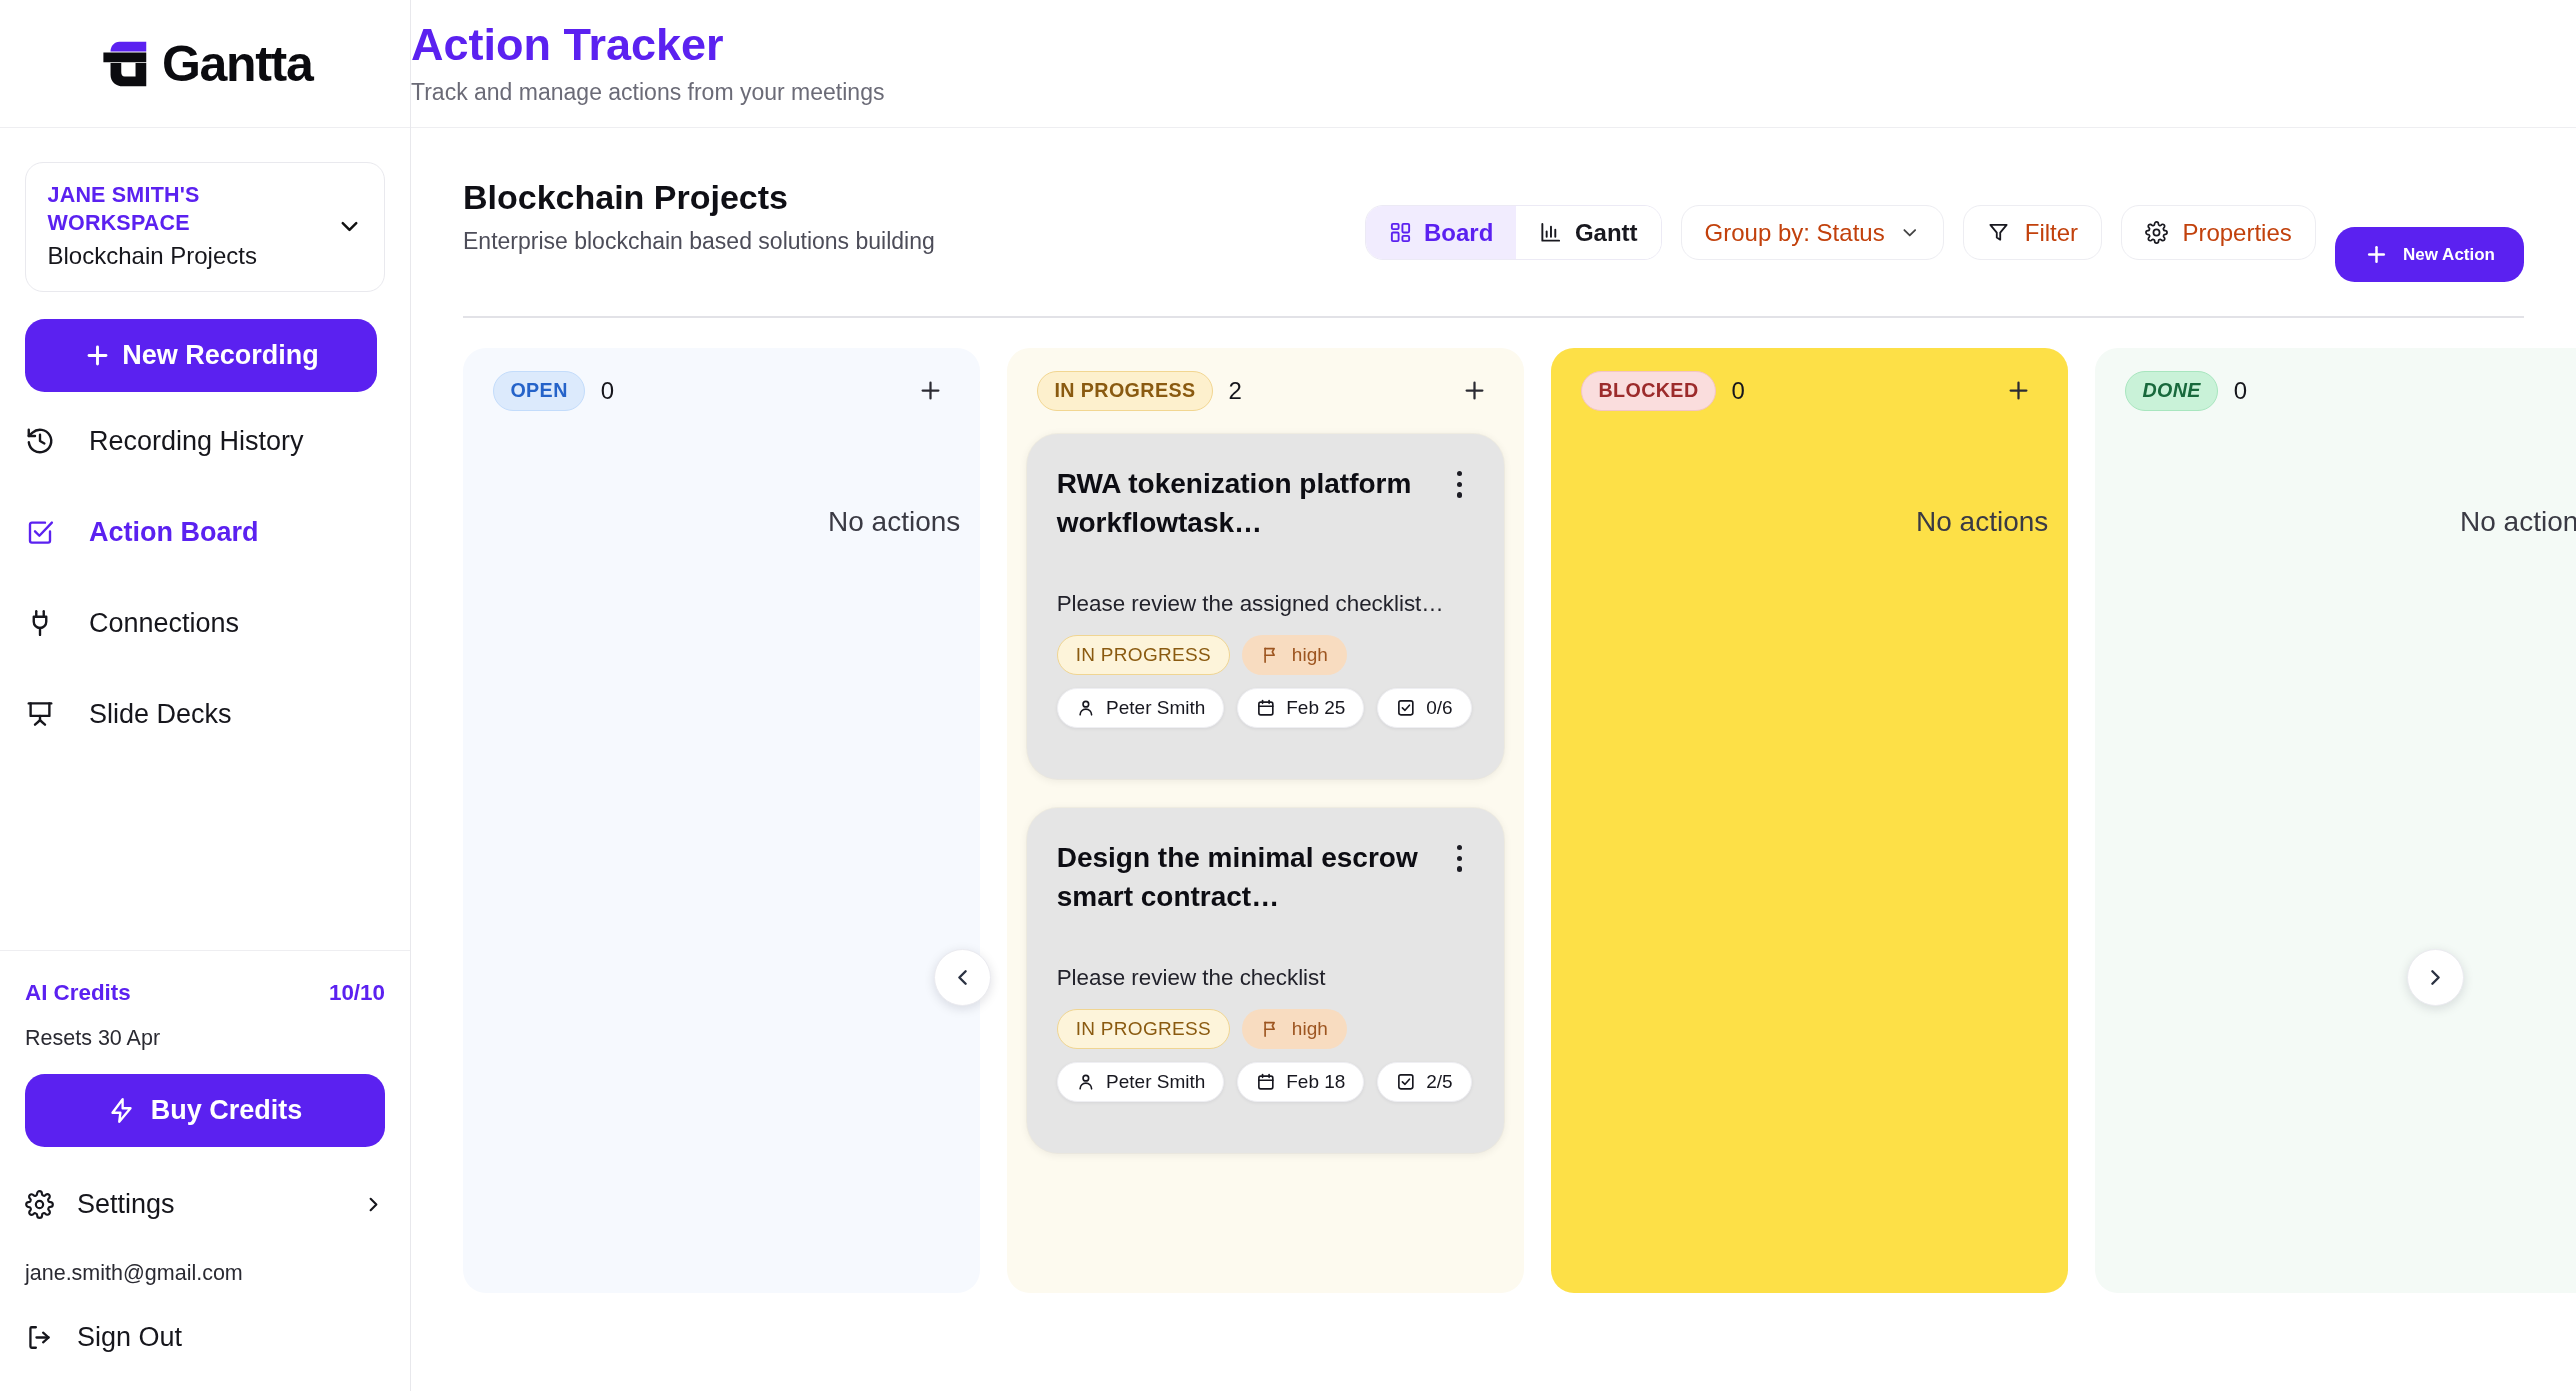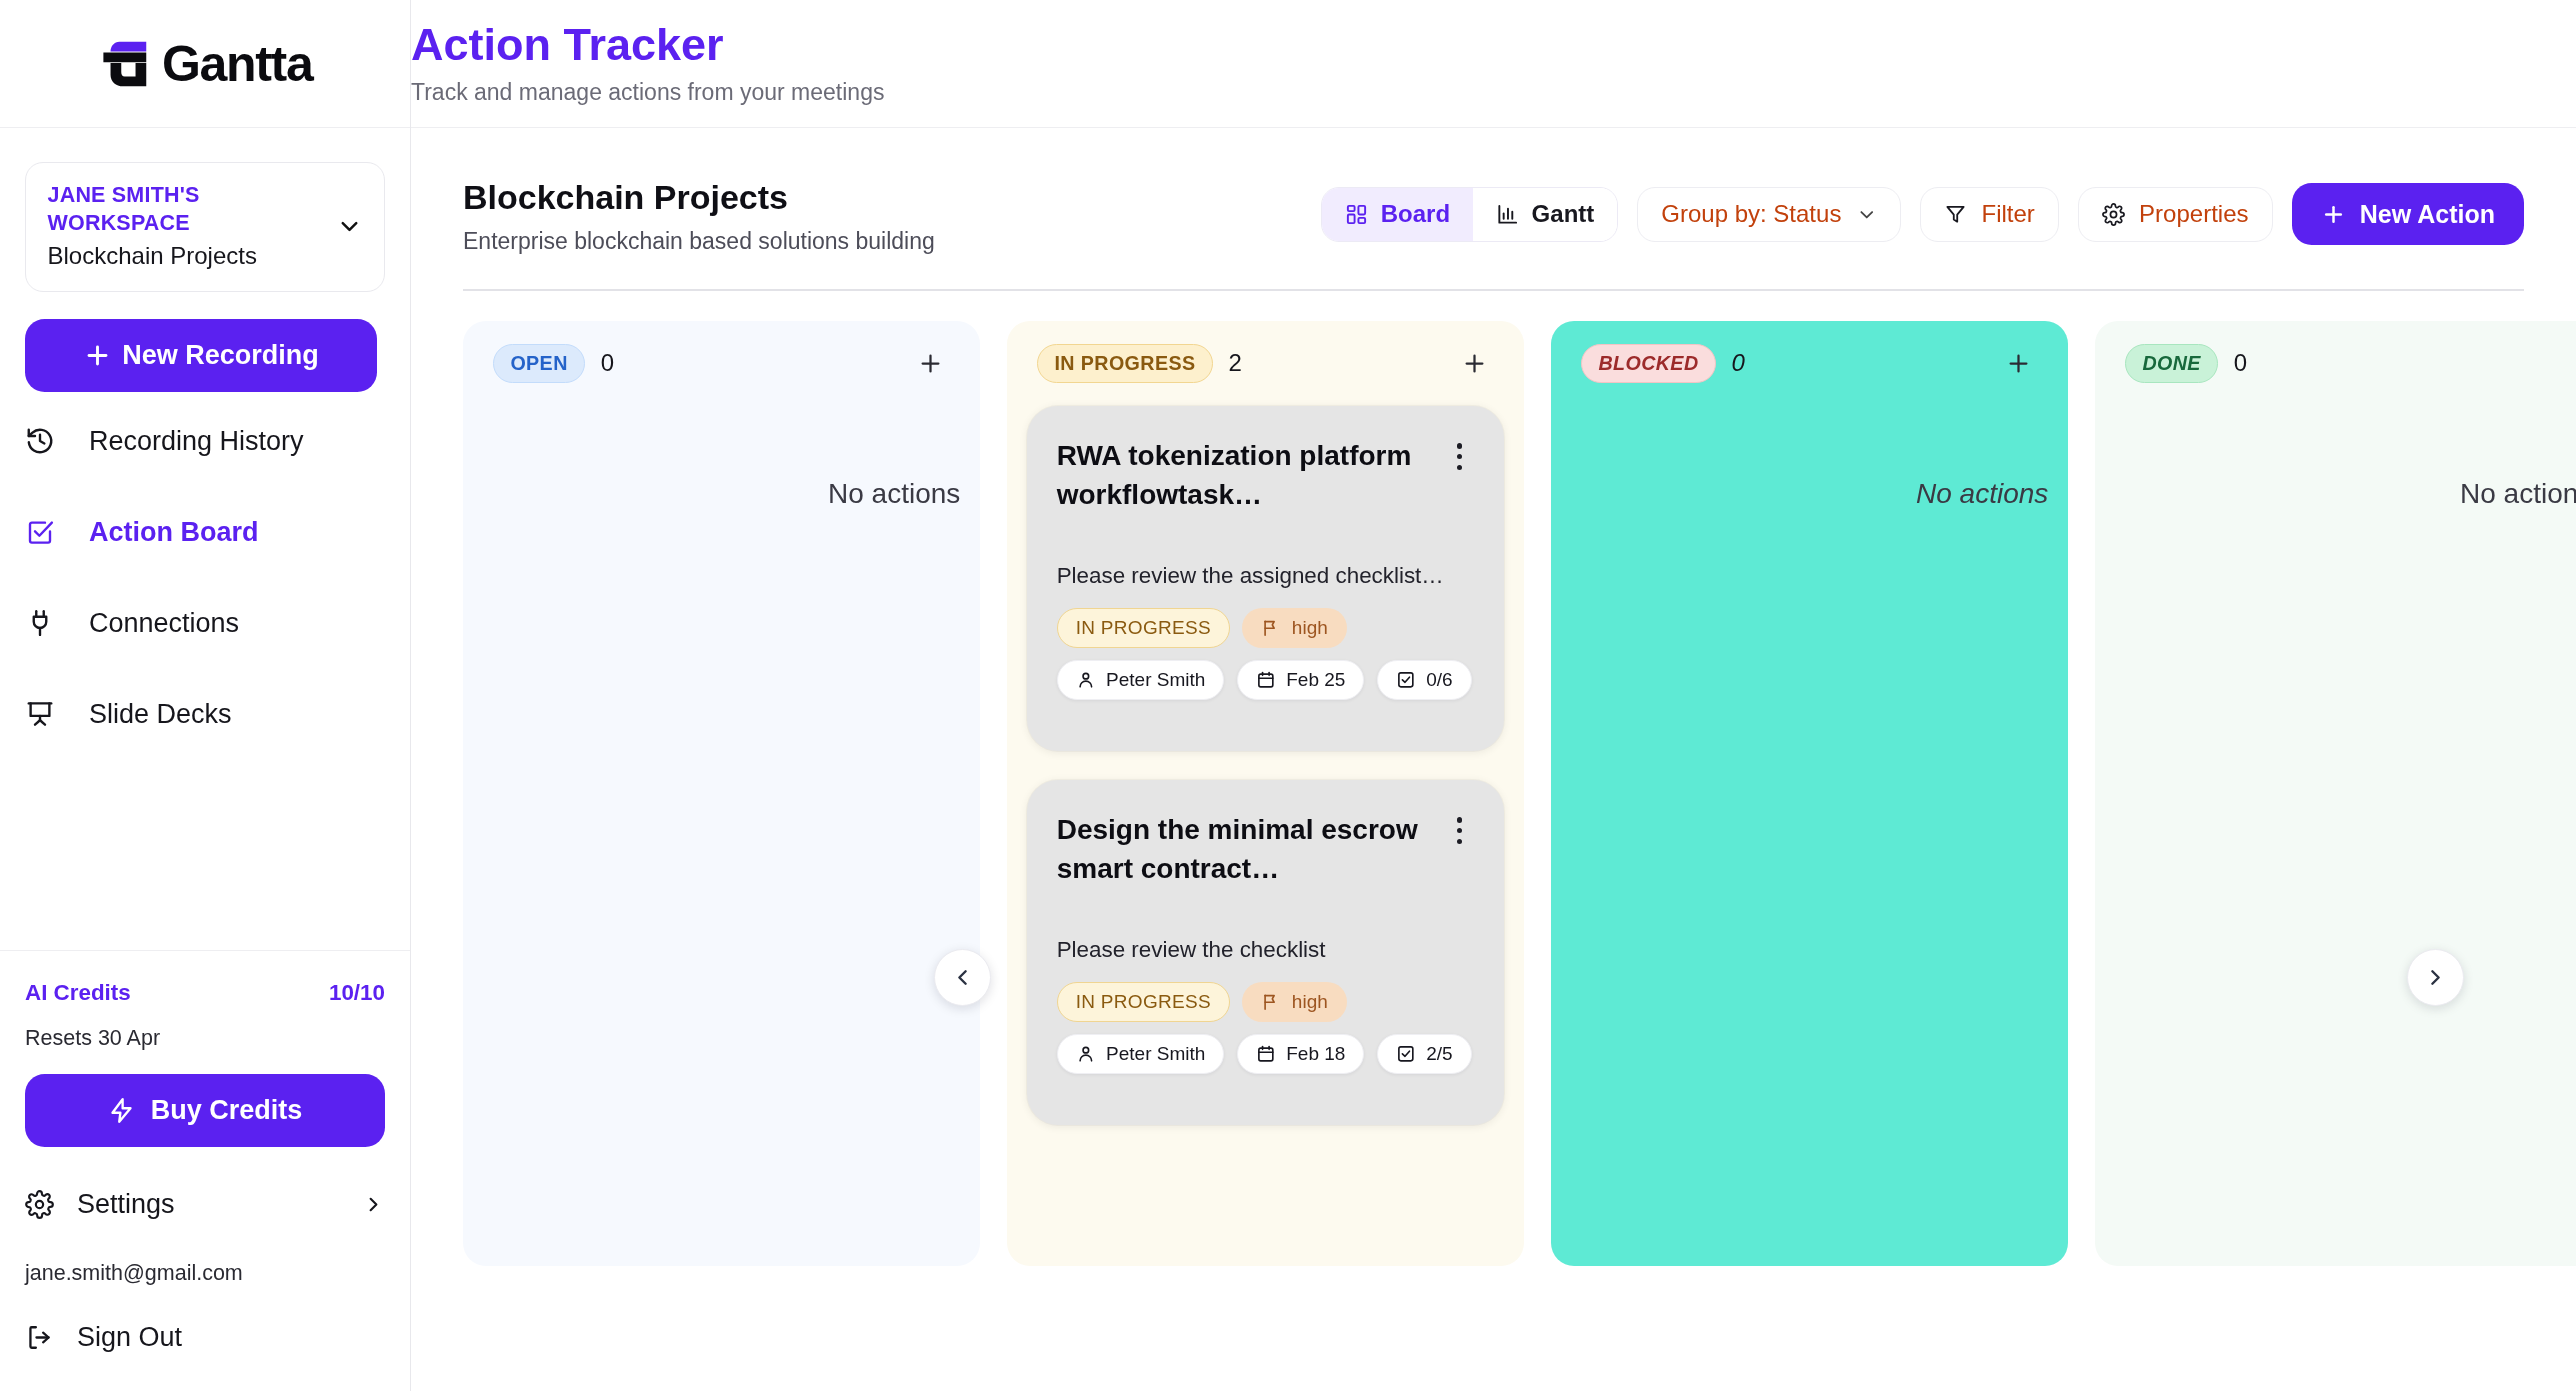--- a/index.html
+++ b/index.html
@@ -148,24 +148,24 @@
 
   .pill-btn {
     display: flex; align-items: center; gap: 14.3px;
     height: 55px; padding: 0 23px;
     border: 1.8px solid #ededf2; border-radius: 18px; background: #fff;
     font-size: 24px; color: #c2410c; cursor: pointer; font-family: inherit;
     white-space: nowrap;
   }
   .btn-newaction {
     display: flex; align-items: center; gap: 14.3px;
-    height: 62px; padding: 0 29px;
+    height: 55px; padding: 0 29px;
     border: none; border-radius: 19.7px; background: #5b21f0;
-    color: #fff; font-size: 25px; font-weight: 700; cursor: pointer;
-    font-family: inherit; white-space: nowrap;
+    color: #fff; font-size: 17px; font-weight: 700; cursor: pointer;
+    font-family: inherit; white-space: nowrap; margin-top: 44px;
   }
 
   .divider {
     margin: 34px 52px 0 52px; height: 1.8px; background: #e2e2e7;
   }
 
   
   .board {
     display: flex; gap: 27px;
     padding: 30px 52px 0 52px;
@@ -174,21 +174,21 @@
   }
   .col {
     width: 517px; flex: 0 0 517px;
     border-radius: 23px;
     padding: 23px 19.7px 23px 19.7px;
     height: 945px;
     position: relative;
   }
   .col.open      { background: #f6f9fe; }
   .col.inprog    { background: #fdfaef; }
-  .col.blocked   { background: #5eead4; font-style: italic; }
+  .col.blocked   { background: #fde047; }
   .col.done      { background: #f4faf6; }
 
   .col-head { display: flex; align-items: center; gap: 16px; padding: 0 10.7px; }
   .status-pill {
     font-size: 19.7px; font-weight: 700; letter-spacing: 0.4px;
     border-radius: 894px; padding: 7.2px 16px;
     border: 1.8px solid transparent;
   }
   .sp-open    { background: #dceafc; color: #2563c9; border-color:#c3dcfb; }
   .sp-inprog  { background: #fdf0cd; color: #8a5a10; border-color:#f2d691; }

